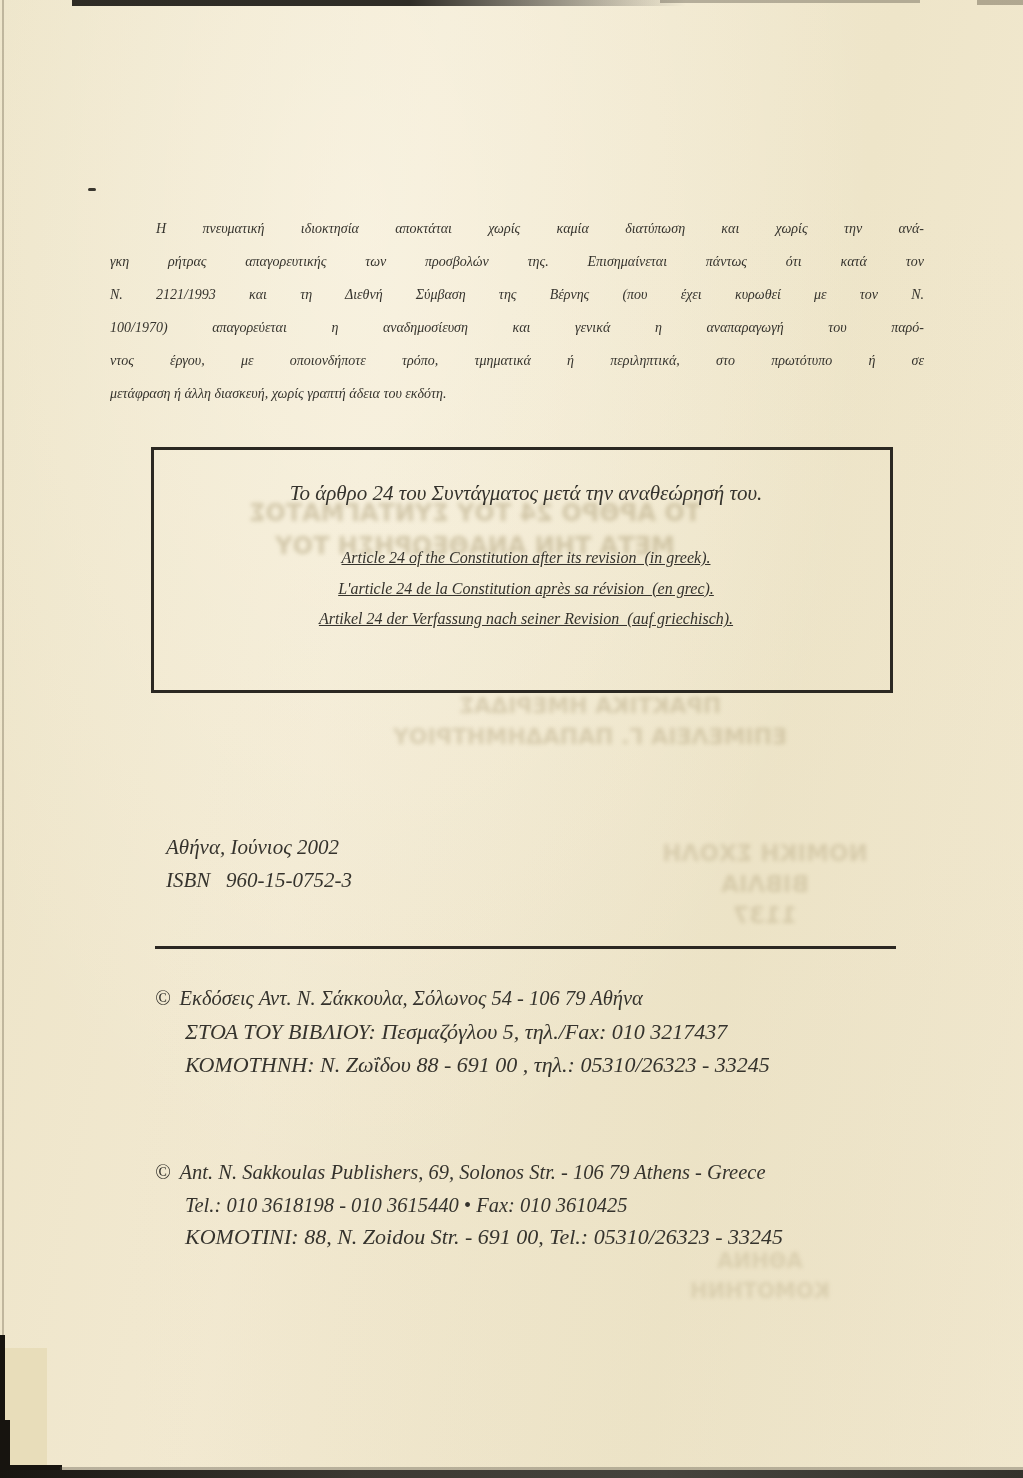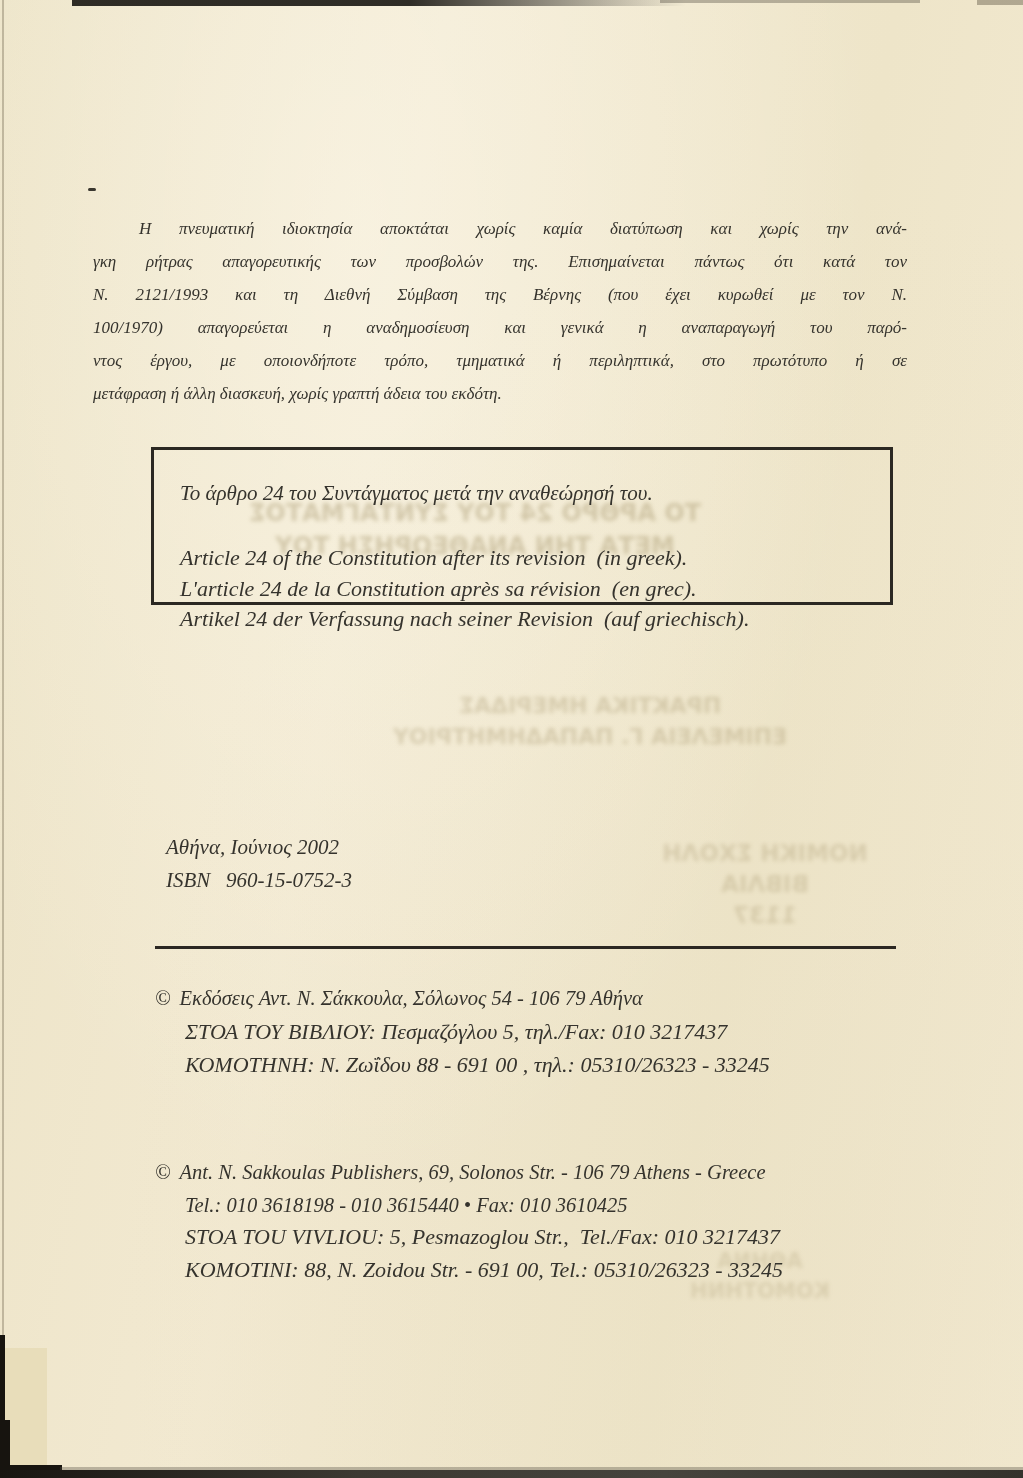--- a/index.html
+++ b/index.html
@@ -12,32 +12,33 @@
     font-style:italic;
     background:
       radial-gradient(ellipse at 35% 15%, rgba(255,252,242,0.45), rgba(255,252,242,0) 55%),
       radial-gradient(ellipse at 80% 85%, rgba(230,220,190,0.35), rgba(230,220,190,0) 60%),
       linear-gradient(100deg,#ece3c6 0%,#f2e9d1 35%,#eee5c9 70%,#f3ead2 100%);
   }
   .abs{position:absolute;}
   .ws{white-space:pre-wrap;}
 
   
-  .copyright{left:93px;top:212px;width:814px;font-size:17px;line-height:33px;}
+  .copyright{left:110px;top:212px;width:814px;font-size:14px;line-height:33px;}
   .jline{text-align:justify;text-align-last:justify;}
   .indent{padding-left:46px;}
 
   
   .title-box{
-    left:151px;top:447px;width:742px;height:158px;
+    left:151px;top:447px;width:742px;height:246px;
     border:3px solid #2b2822;box-sizing:border-box;
     padding:31px 18px 0 26px;
+    text-align:center;
   }
   .box-greek{font-size:21px;margin-bottom:37px;}
-  .box-line{font-size:22px;line-height:30.5px;}
+  .box-line{font-size:16px;line-height:30.5px;text-decoration:underline;}
 
   
   .imprint{left:166px;top:831px;font-size:21px;line-height:33px;}
 
   
   .rule{left:155px;top:946px;width:741px;height:3px;background:#2b2722;}
 
   
   .pub{left:155px;font-size:20.5px;line-height:33px;}
   .pub-gr{top:982px;}
@@ -126,21 +127,20 @@
 
   <div class="abs pub pub-gr">
     <div><span class="c-sym">©</span><span class="pub-name">Εκδόσεις Αντ. Ν. Σάκκουλα</span><span>, Σόλωνος 54 - 106 79 Αθήνα</span></div>
     <div class="pub-sub caps-line">ΣΤΟΑ ΤΟΥ ΒΙΒΛΙΟΥ: Πεσμαζόγλου 5, τηλ./Fax: 010 3217437</div>
     <div class="pub-sub caps-line">ΚΟΜΟΤΗΝΗ: Ν. Ζωΐδου 88 - 691 00 , τηλ.: 05310/26323 - 33245</div>
   </div>
 
   <div class="abs pub pub-en">
     <div><span class="c-sym">©</span><span class="pub-name">Ant. N. Sakkoulas Publishers</span><span>, 69, Solonos Str. - 106 79 Athens - Greece</span></div>
     <div class="pub-sub ws">Tel.: 010 3618198 - 010 3615440 • Fax: 010 3610425</div>
-    <div class="pub-sub caps-line ws">STOA TOU VIVLIOU: 5, Pesmazoglou Str.,  Tel./Fax: 010 3217437</div>
     <div class="pub-sub caps-line ws">KOMOTINI: 88, N. Zoidou Str. - 691 00, Tel.: 05310/26323 - 33245</div>
   </div>
 
 
   <div class="abs edge-top"></div>
   <div class="abs edge-top2"></div>
   <div class="abs edge-top-right"></div>
   <div class="abs edge-left-faint"></div>
   <div class="abs page-edge-tan"></div>
   <div class="abs corner-left-v"></div>

